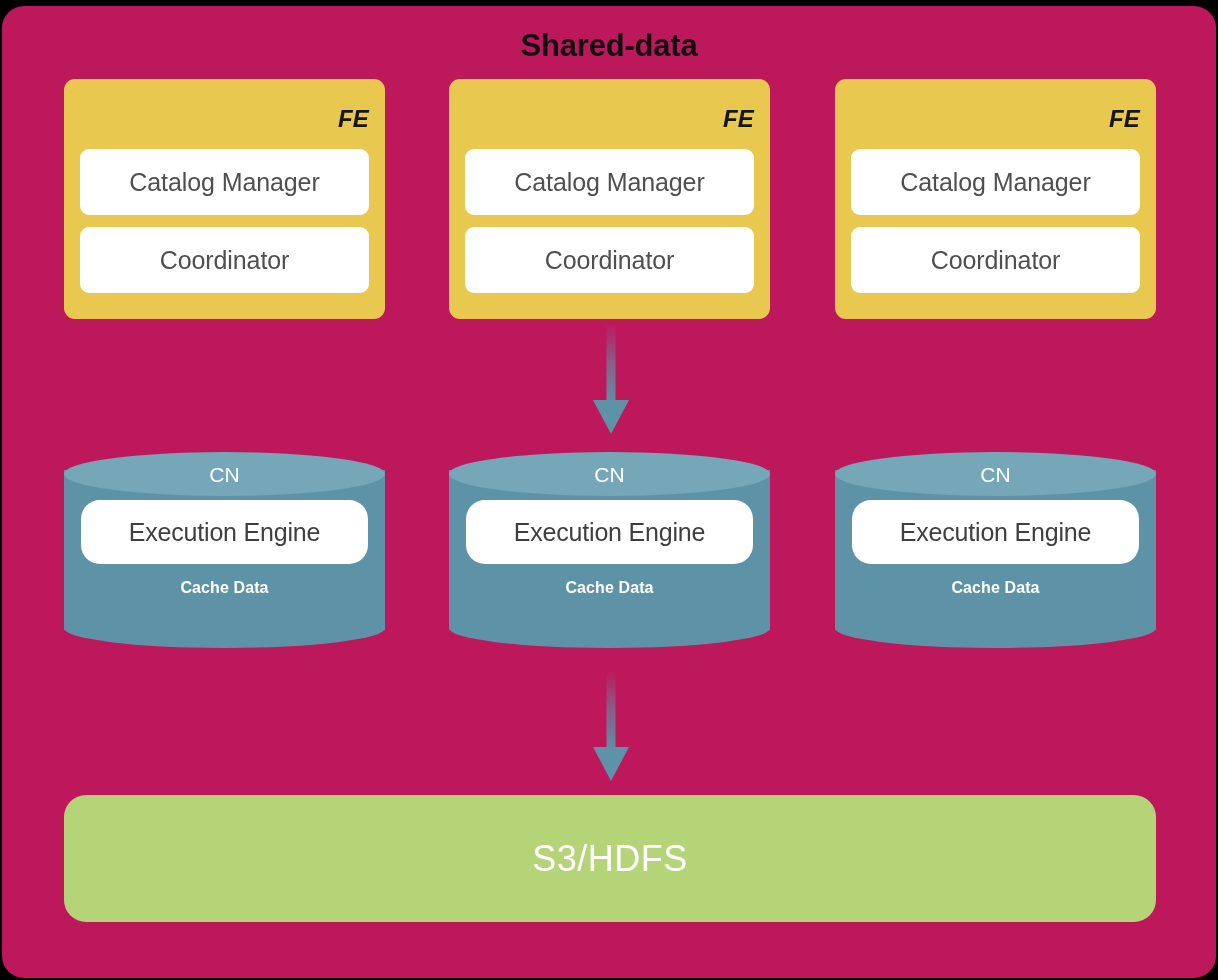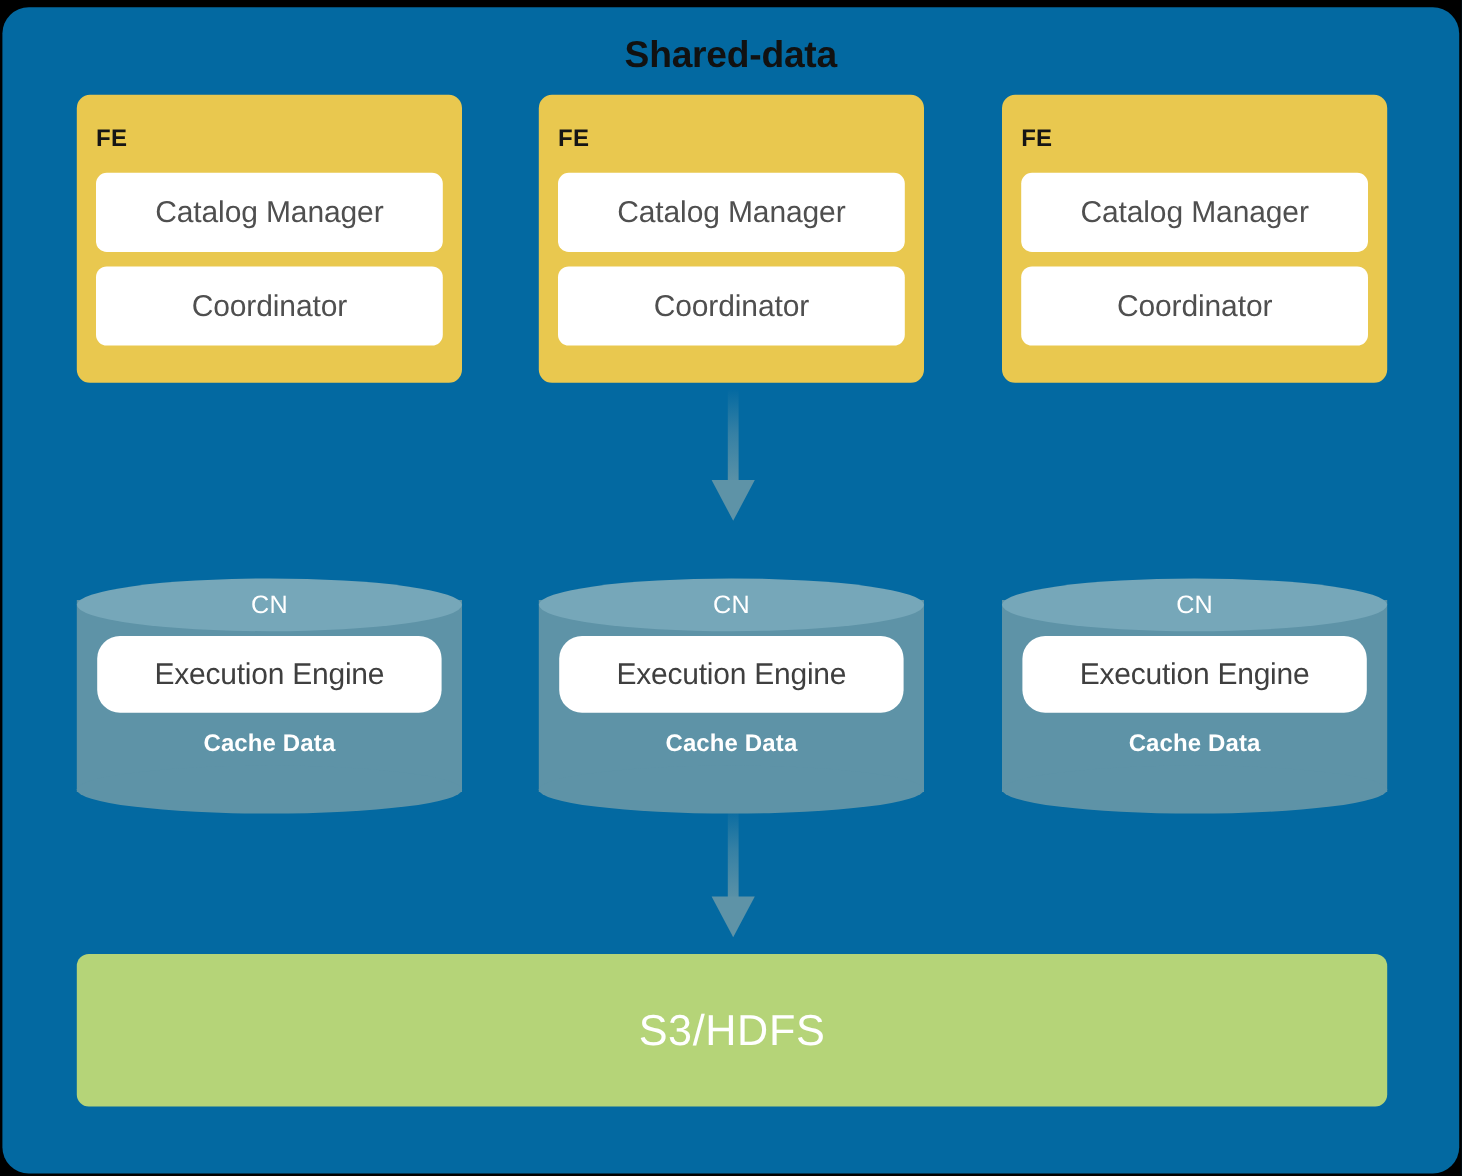--- a/index.html
+++ b/index.html
@@ -21,21 +21,21 @@
     background: #000000;
   }
 
   
   .card {
     position: absolute;
     left: 2px;
     top: 6px;
     width: 1214px;
     height: 972px;
-    background: #0369a1;
+    background: #be185d;
     border-radius: 22px;
     overflow: hidden;
   }
 
   
   .diagram-title {
     position: absolute;
     left: 0;
     top: 22px;
     width: 1214px;
@@ -63,25 +63,26 @@
     border-radius: 11px;
     box-sizing: border-box;
     padding: 0 16px;
   }
   .fe-box.c0 { left: 0px; }
   .fe-box.c1 { left: 385px; }
   .fe-box.c2 { left: 771px; }
 
   .fe-title {
     margin-top: 26px;
-    text-align: left;
-    font-size: 20px;
+    text-align: right;
+    font-size: 24px;
     font-weight: bold;
     color: #151515;
     letter-spacing: 0.2px;
+    font-style: italic;
   }
   .fe-slot {
     margin-top: 16px;
     height: 66px;
     background: #FFFFFF;
     border-radius: 9px;
     display: flex;
     align-items: center;
     justify-content: center;
     font-size: 25px;
@@ -97,21 +98,21 @@
     width: 58px;
   }
   .arrow svg { display: block; width: 58px; }
   .arrow-1 { left: 580px; top: 318px; height: 120px; }
   .arrow-2 { left: 580px; top: 665px; height: 120px; }
 
   
   .cn-row {
     position: absolute;
     left: 62px;
-    top: 476px;
+    top: 446px;
     width: 1092px;
     height: 196px;
   }
   .cn-cyl {
     position: absolute;
     top: 0;
     width: 321px;
     height: 196px;
   }
   .cn-cyl.c0 { left: 0px; }
@@ -169,35 +170,35 @@
     display: flex;
     align-items: center;
     justify-content: center;
     font-size: 25px;
     color: #3F3F3F;
     letter-spacing: -0.2px;
   }
   .cn-footer {
     margin-top: 15px;
     text-align: center;
-    font-size: 20px;
+    font-size: 16px;
     font-weight: bold;
     color: #FFFFFF;
     letter-spacing: 0.1px;
   }
 
   
   .storage-bar {
     position: absolute;
     left: 62px;
     top: 789px;
     width: 1092px;
     height: 127px;
     background: #B5D478;
-    border-radius: 10px;
+    border-radius: 22px;
     display: flex;
     align-items: center;
     justify-content: center;
   }
   .storage-label {
     font-size: 36px;
     color: #FFFFFF;
     letter-spacing: 0.5px;
   }
 </style>

